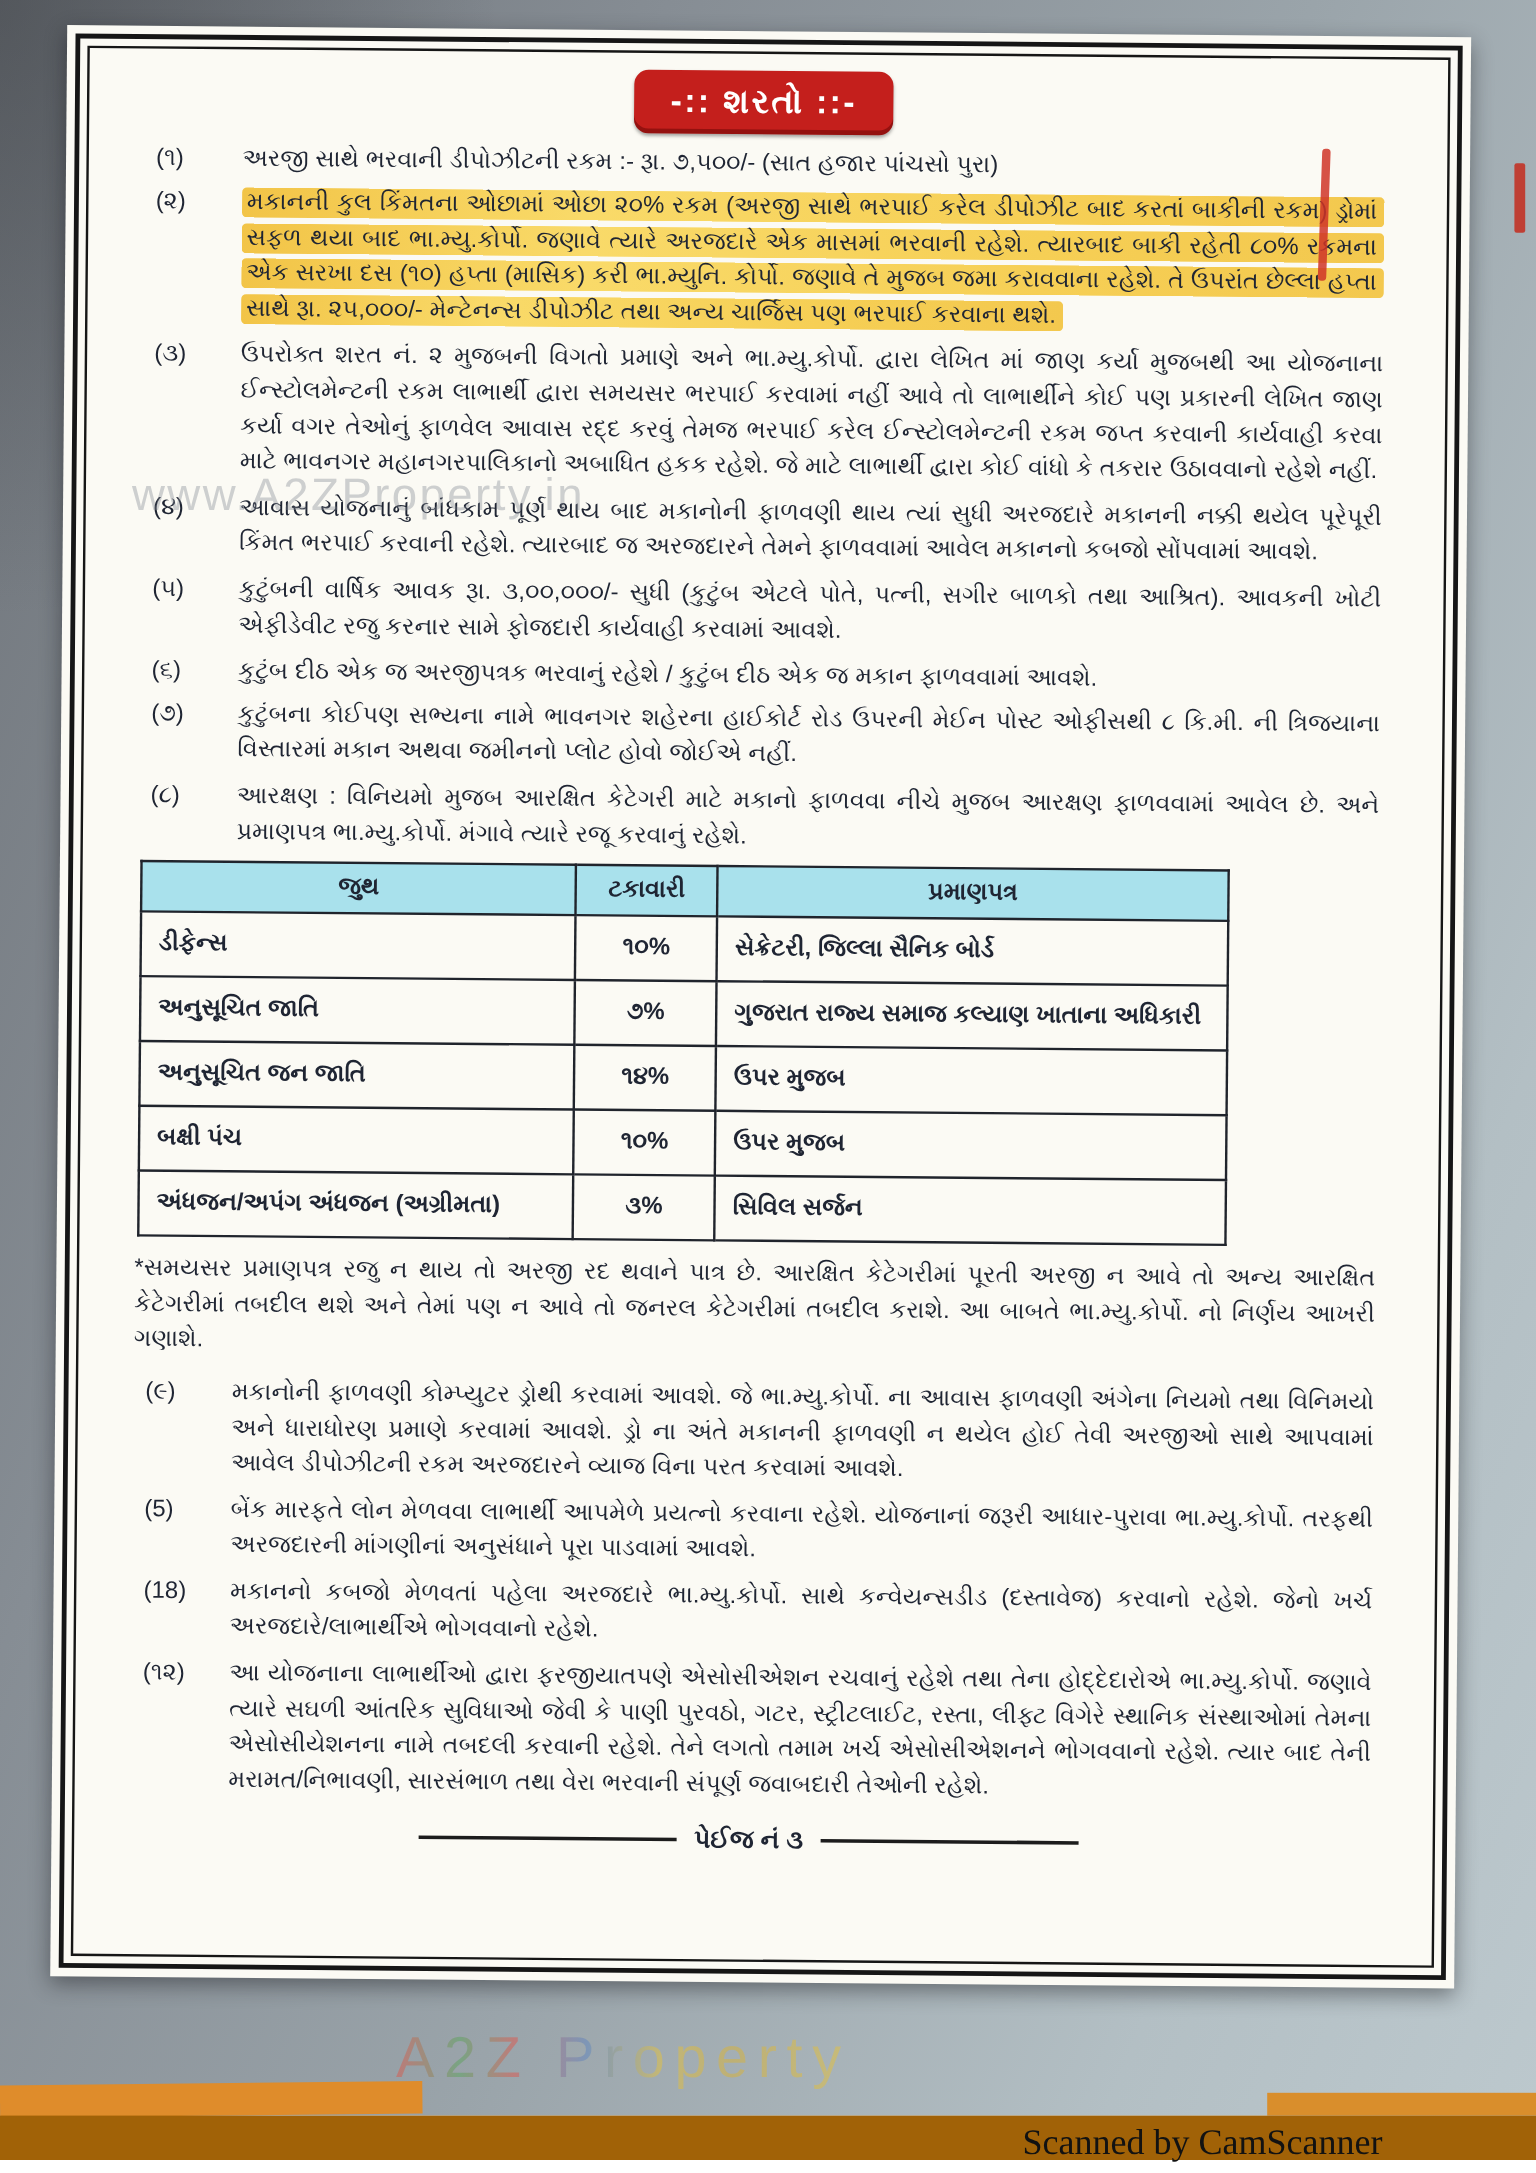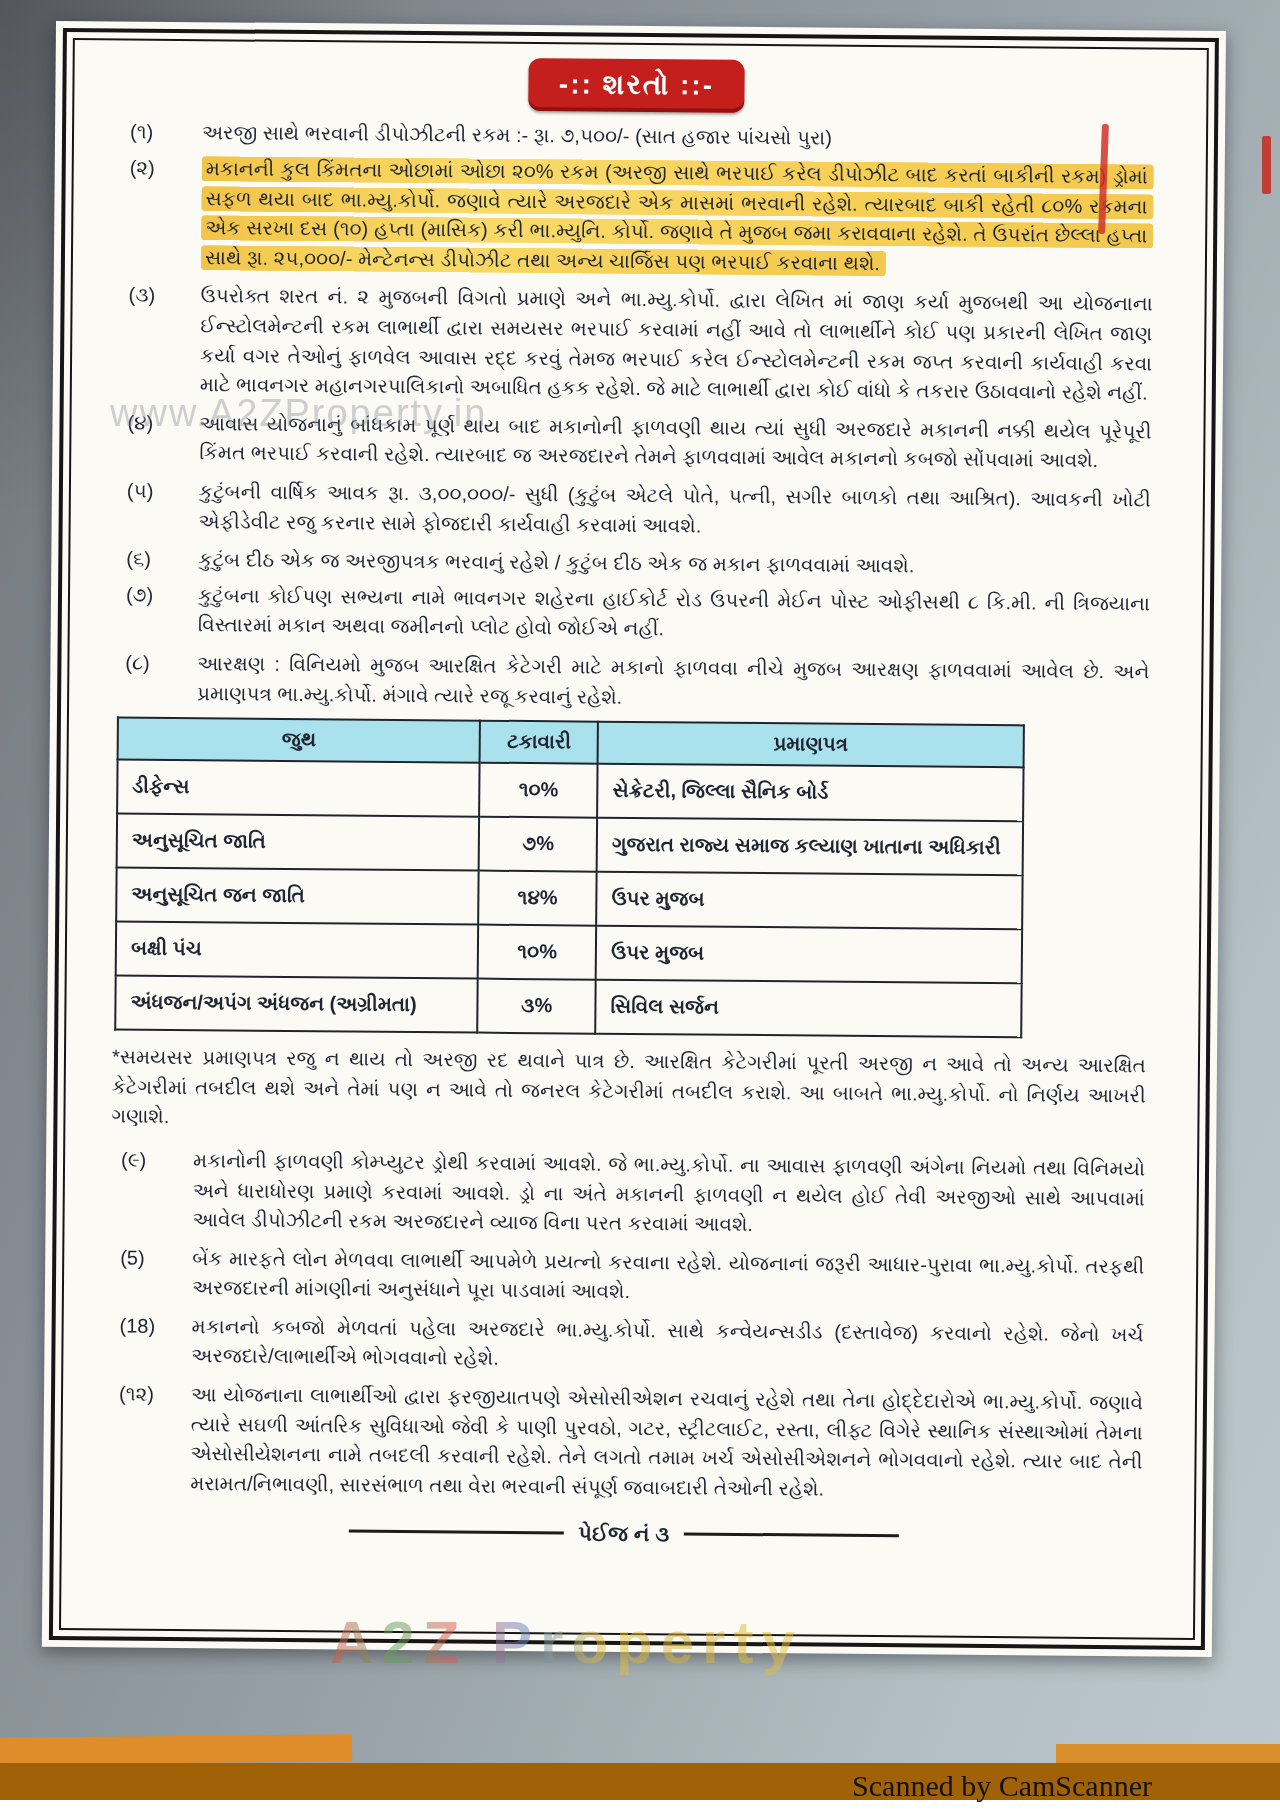--- a/index.html
+++ b/index.html
@@ -80,22 +80,22 @@
   }
   .page-footer .rule{height:3px;background:#1c1c1c;width:215px;}
   .page-footer .label{padding:0 14px;white-space:nowrap;}
   
   .wm-mid{
     position:absolute;left:110px;top:392px;z-index:2;
     font-size:38px;font-weight:normal;letter-spacing:2px;
     color:rgba(125,130,140,.36);pointer-events:none;
   }
   .wm-bottom{
-    position:absolute;left:330px;top:1608px;z-index:2;
-    font-size:60px;font-weight:bold;letter-spacing:8px;
+    position:absolute;left:330px;top:1688px;z-index:2;
+    font-size:48px;font-weight:normal;letter-spacing:8px;
     background:linear-gradient(90deg,#e0564c 0%,#5aa55e 14%,#e0564c 26%,#5e86c0 42%,#e6c33d 58%,#d8b238 74%,#e6c33d 100%);
     -webkit-background-clip:text;background-clip:text;color:transparent;
     opacity:.5;pointer-events:none;
   }
   .red-mark-a{
     position:absolute;left:1100px;top:124px;width:7px;height:110px;
     background:#cf3427;transform:rotate(2deg);opacity:.85;z-index:3;border-radius:3px;
   }
   .red-mark-b{
     position:absolute;left:1262px;top:136px;width:9px;height:58px;

